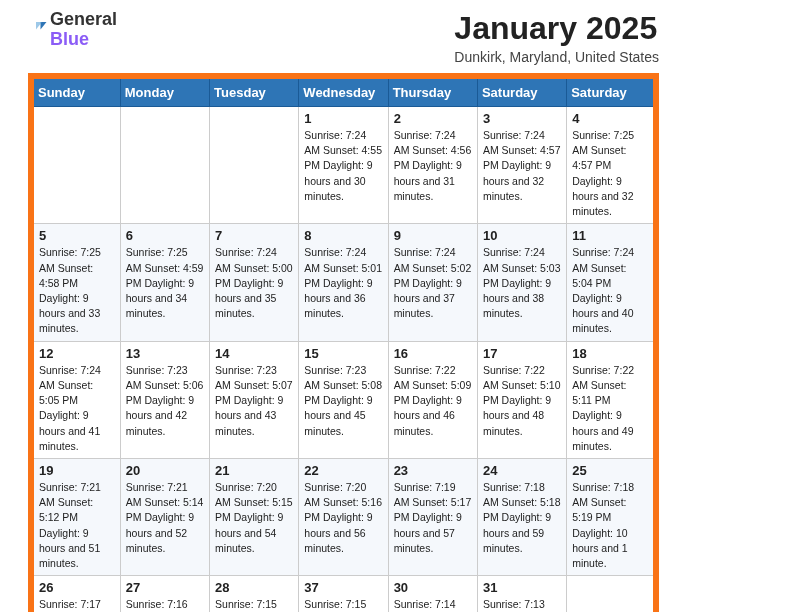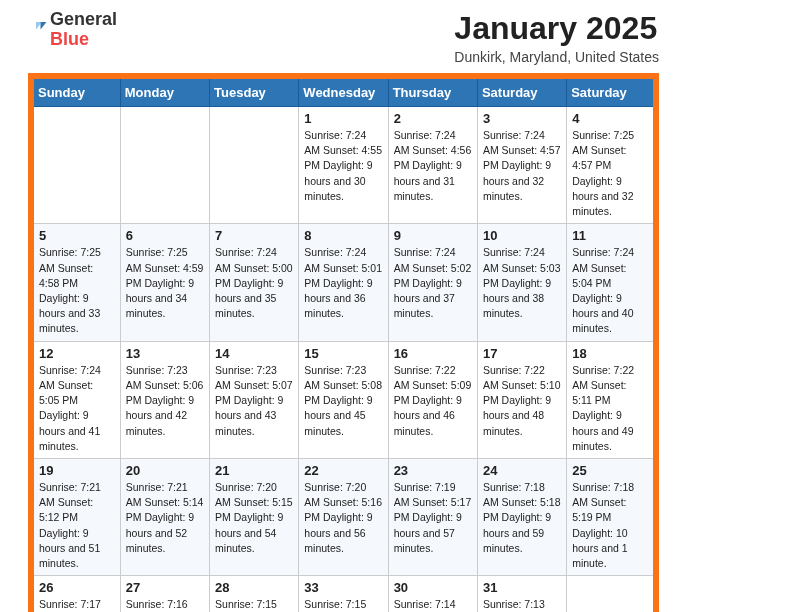--- a/index.html
+++ b/index.html
@@ -24,21 +24,21 @@
       display: flex;
       align-items: center;
       gap: 2px;
     }
     .logo-text {
       font-size: 18px;
       font-weight: bold;
       line-height: 1.1;
     }
     .logo-general { color: #333; }
-    .logo-blue { color: #ef4444; }
+    .logo-blue { color: #8b5cf6; }
     .logo-icon {
       width: 18px;
       height: 18px;
       margin-left: 2px;
     }
     .title-area {
       text-align: left;
     }
     .month-title {
       font-size: 32px;
@@ -304,21 +304,21 @@
 Sunset: 5:21 PM
 Daylight: 10 hours and 5 minutes.</div>
           </td>
           <td>
             <span class="day-num">28</span>
             <div class="day-info">Sunrise: 7:15 AM
 Sunset: 5:23 PM
 Daylight: 10 hours and 7 minutes.</div>
           </td>
           <td>
-            <span class="day-num">33</span>
+            <span class="day-num">37</span>
             <div class="day-info">Sunrise: 7:15 AM
 Sunset: 5:24 PM
 Daylight: 10 hours and 9 minutes.</div>
           </td>
           <td>
             <span class="day-num">30</span>
             <div class="day-info">Sunrise: 7:14 AM
 Sunset: 5:25 PM
 Daylight: 10 hours and 11 minutes.</div>
           </td>

